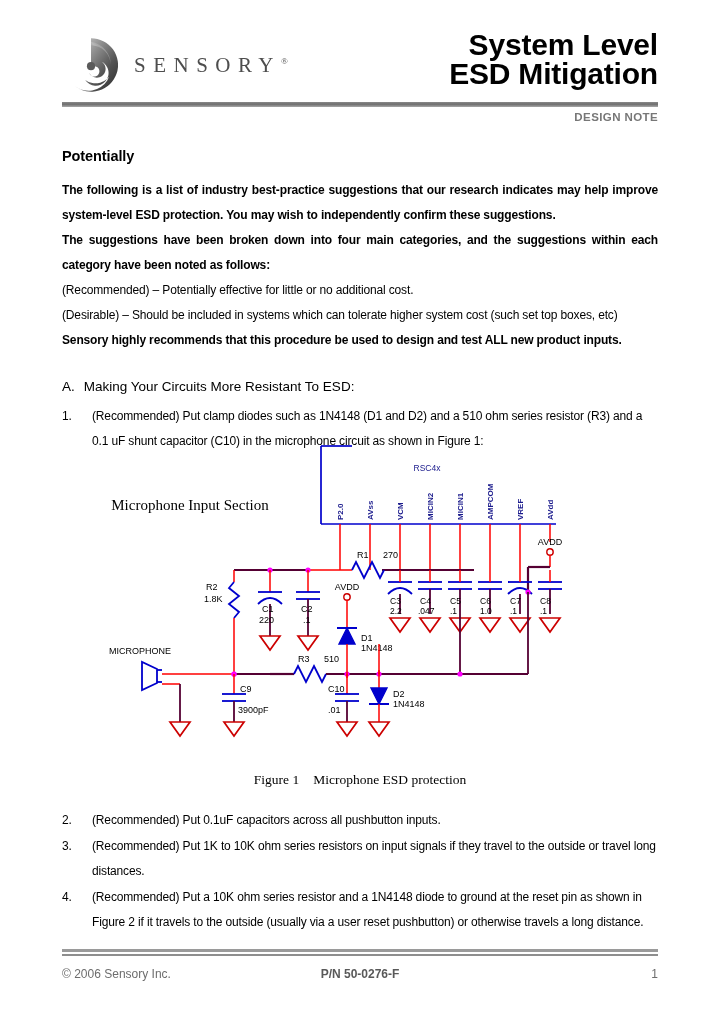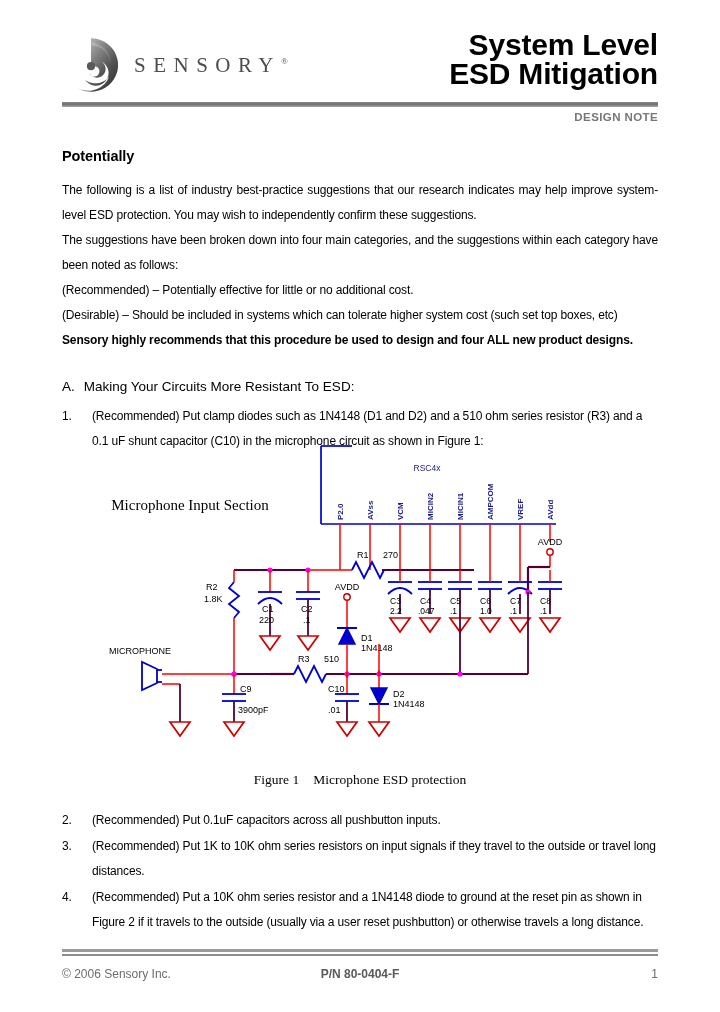--- a/index.html
+++ b/index.html
@@ -95,21 +95,21 @@
     font-weight: bold;
     margin: 0 0 14px 0;
     letter-spacing: -0.1px;
   }
   p.body {
     font-size: 12px;
     line-height: 25px;
     margin: 0;
     letter-spacing: -0.15px;
   }
-  p.justify { text-align: justify; }
+  p.justify { text-align: justify; font-weight: bold; }
   p.bold { font-weight: bold; }
 
   .sec-a-head {
     font-size: 13.5px;
     font-weight: normal;
     margin: 26px 0 10px 0;
   }
   .sec-a-head .letter { margin-right: 9px; }
 
   ol.numlist {
@@ -226,21 +226,21 @@
   </div>
 
   <div class="content">
 
     <h2 class="section-head">Potentially</h2>
 
     <p class="body justify">The following is a list of industry best-practice suggestions that our research indicates may help improve system-level ESD protection.  You may wish to independently confirm these suggestions.</p>
     <p class="body justify">The suggestions have been broken down into four main categories, and the suggestions within each category have been noted as follows:</p>
     <p class="body">(Recommended) – Potentially effective for little or no additional cost.</p>
     <p class="body">(Desirable) – Should be included in systems which can tolerate higher system cost (such set top boxes, etc)</p>
-    <p class="body bold">Sensory highly recommends that this procedure be used to design and four ALL new product designs.</p>
+    <p class="body bold">Sensory highly recommends that this procedure be used to design and test ALL new product inputs.</p>
 
     <div class="sec-a-head">
       <span class="letter">A.</span><span>Making Your Circuits More Resistant To ESD:</span>
     </div>
 
     <ol class="numlist">
       <li>
         <span class="num">1.</span>
         <span>(Recommended) Put clamp diodes such as 1N4148 (D1 and D2) and a 510 ohm series resistor (R3) and a 0.1 uF shunt capacitor (C10) in the microphone circuit as shown in Figure 1:</span>
       </li>
@@ -497,18 +497,18 @@
         <span>(Recommended) Put a 10K ohm series resistor and a 1N4148 diode to ground at the reset pin as shown in Figure 2 if it travels to the outside (usually via a user reset pushbutton) or otherwise travels a long distance.</span>
       </li>
     </ol>
   </div>
 
   <div class="footer">
     <div class="footer-rule-top"></div>
     <div class="footer-rule-bot"></div>
     <div class="footer-row">
       <span class="footer-left">© 2006 Sensory Inc.</span>
-      <span class="footer-center">P/N 80-0404-F</span>
+      <span class="footer-center">P/N 50-0276-F</span>
       <span class="footer-right">1</span>
     </div>
   </div>
 
 </div>
 
 </body></html>

